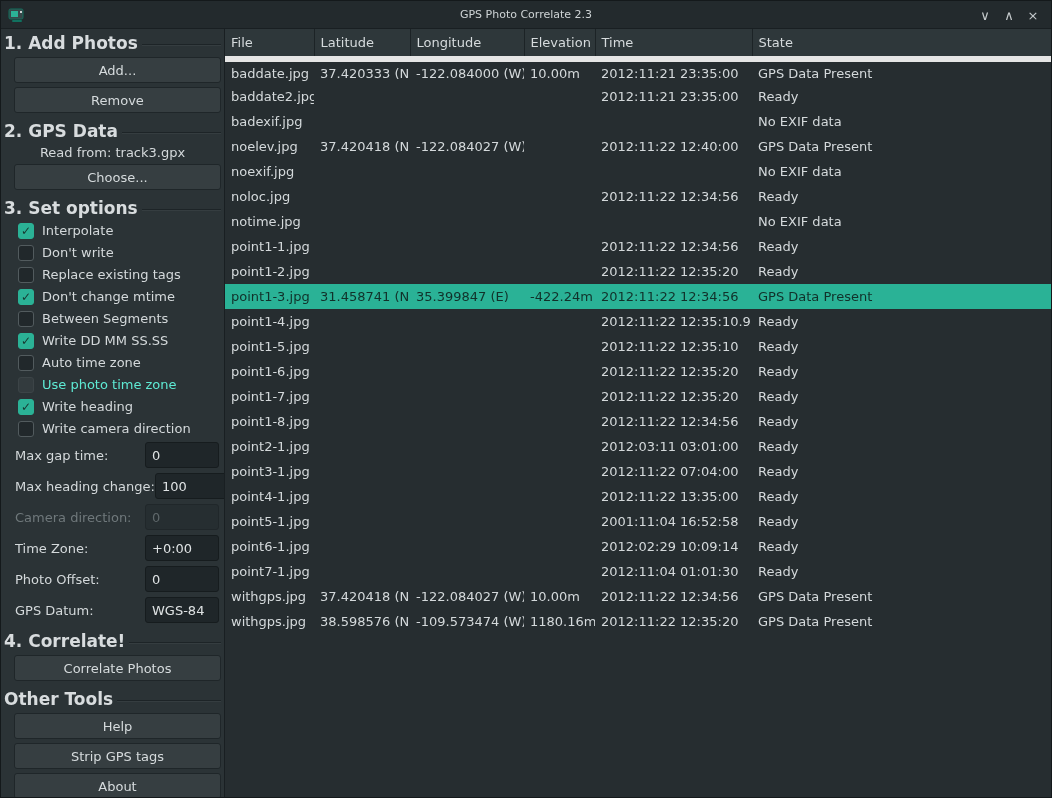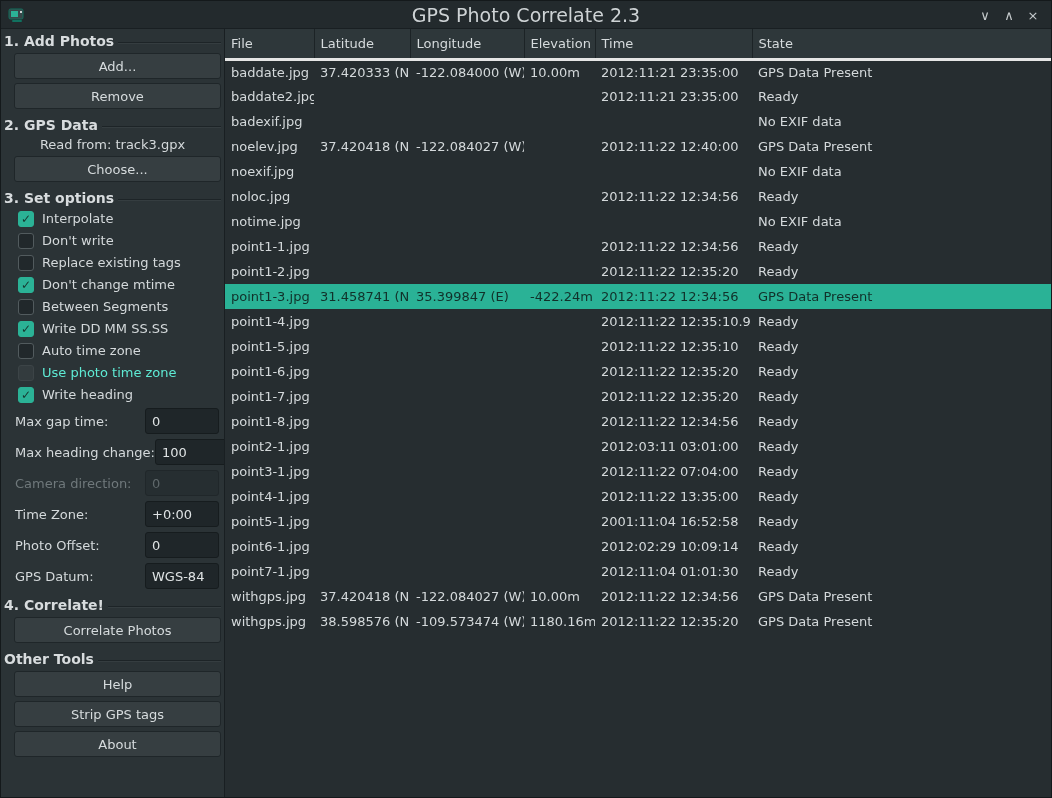--- a/index.html
+++ b/index.html
@@ -9,34 +9,34 @@
     font-size:13px; color:#d4d9db; background:#262d30; overflow:hidden;
   }
   .window { width:1052px; height:798px; display:flex; flex-direction:column;
     border:1px solid #14191b; background:#2b3336; }
 
   
   .titlebar { position:relative; flex:0 0 28px; height:28px; background:#232a2d;
     border-bottom:1px solid #191f22; display:flex; align-items:center; }
   .app-icon { position:absolute; left:6px; top:4px; width:20px; height:20px; }
   .titlebar-title { position:absolute; left:0; right:0; text-align:center;
-    color:#ced3d5; font-size:19px; pointer-events:none; }
+    color:#ced3d5; font-size:11px; pointer-events:none; }
   .win-controls { position:absolute; right:6px; top:0; height:28px; display:flex; align-items:center; }
   .win-btn { width:24px; text-align:center; color:#c6cbcd; font-size:13px; cursor:default; }
 
   
   .content { flex:1; display:flex; min-height:0; }
   .sidebar { flex:0 0 224px; width:224px; background:#2b3336;
     border-right:1px solid #191f22; padding:2px 3px 0 3px; overflow:hidden; }
   .table-area { flex:1; background:#262d30; overflow:hidden; }
 
   
   .section-header { display:flex; align-items:center; margin:8px 0 4px 0; }
   .section-header:first-child { margin-top:2px; }
-  .section-title { font-weight:bold; font-size:14px; color:#d8dcde; white-space:nowrap; padding-right:4px; }
+  .section-title { font-weight:bold; font-size:17px; color:#d8dcde; white-space:nowrap; padding-right:4px; }
   .section-rule { flex:1; height:2px; border-top:1px solid #1d2427;
     border-bottom:1px solid rgba(255,255,255,0.05); margin-top:3px; }
 
   .side-btn { display:block; width:calc(100% - 10px); margin:0 0 4px 10px; height:26px;
     background:#363e41; border:1px solid #1f2629; border-radius:3px;
     color:#d6dbdd; font-family:inherit; font-size:13px; cursor:default; }
   .read-from { text-align:center; margin:2px 0 4px 0; color:#d4d9db; }
 
   .cb-row { display:flex; align-items:center; margin:0 0 5px 14px; height:17px; cursor:default; }
   .cb { width:16px; height:16px; border-radius:3px; background:#21282b; border:1px solid #525b5e;
@@ -50,21 +50,21 @@
     margin:0 2px 5px 11px; height:26px; }
   .field-label { white-space:nowrap; }
   .field-row input { width:74px; height:26px; background:#1f2629; border:1px solid #161c1e;
     border-radius:3px; color:#dfe3e4; padding:0 6px; font-family:inherit; font-size:13px; }
   .field-row.disabled .field-label { color:#6f787b; }
   .field-row.disabled input { color:#5f686b; background:#262e31; border-color:#20272a; }
 
   
   table { border-collapse:collapse; width:100%; table-layout:fixed; }
   thead th { background:#2e373a; height:30px; text-align:left; font-weight:normal;
-    padding:0 6px; color:#d6dbdd; border-right:1px solid #1c2326; border-bottom:3px solid #e5e5e5;
+    padding:0 6px; color:#d6dbdd; border-right:1px solid #1c2326; border-bottom:6px solid #e5e5e5;
     white-space:nowrap; overflow:hidden; }
   thead th:last-child { border-right:none; }
   tbody td { height:25px; padding:0 6px; white-space:nowrap; overflow:hidden; color:#d4d9db; }
   tbody tr.selected td { background:#2ab296; color:#11312a; }
 </style>
 </head>
 <body>
 
 <div class="window">
 
@@ -136,20 +136,24 @@
             <span class="cb"></span>
             <span class="cb-label">Auto time zone</span>
           </div>
           <div class="cb-row disabled">
             <span class="cb"></span>
             <span class="cb-label">Use photo time zone</span>
           </div>
           <div class="cb-row">
             <span class="cb checked">✓</span>
             <span class="cb-label">Write heading</span>
+          </div>
+          <div class="cb-row">
+            <span class="cb"></span>
+            <span class="cb-label">Write camera direction</span>
           </div>
         </div>
       <div id="field-list">
           <div class="field-row">
             <span class="field-label">Max gap time:</span>
             <input type="text" value="0" style="">
           </div>
           <div class="field-row">
             <span class="field-label">Max heading change:</span>
             <input type="text" value="100" style="">

